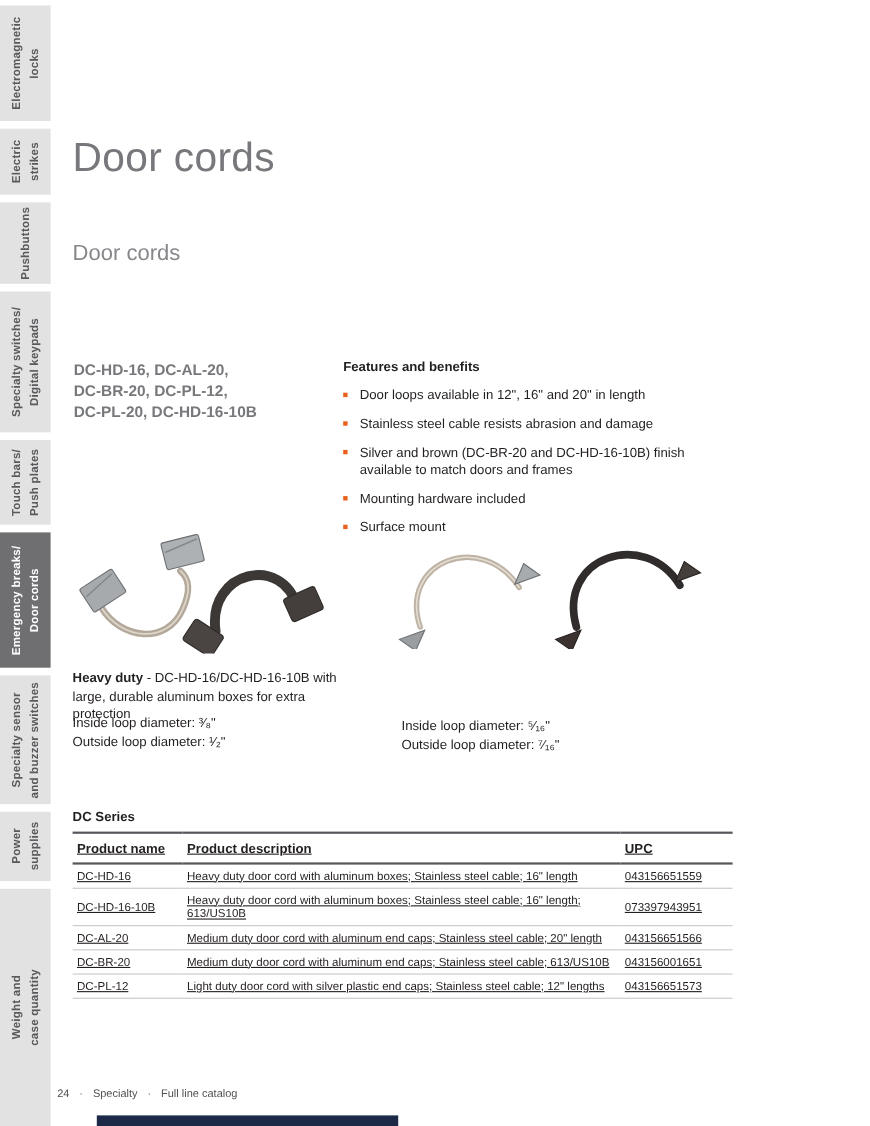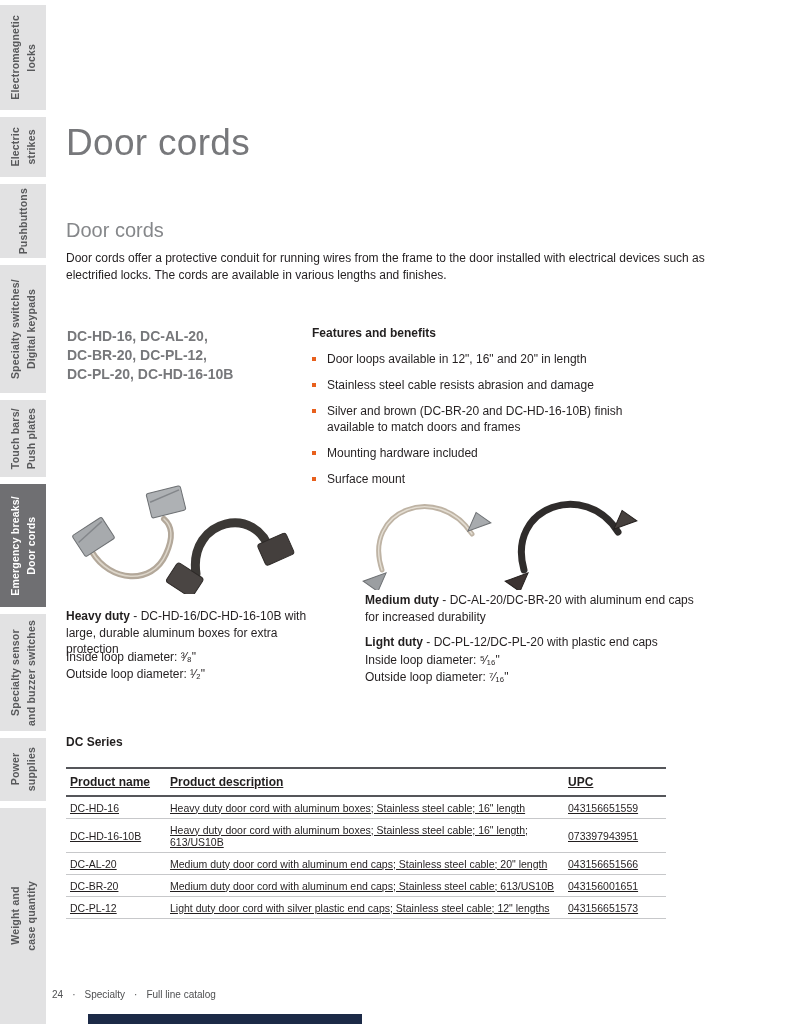--- a/index.html
+++ b/index.html
@@ -36,21 +36,21 @@
 
   .caption-left { position:absolute; left:66px; top:608px; width:243px; font-size:12px; line-height:1.38; }
   .caption-right { position:absolute; left:365px; top:592px; width:332px; font-size:12px; line-height:1.38; }
   .caption b { font-weight:bold; color:#221f1f; }
   .cap-block { margin-bottom:9px; }
   .diam { font-size:12px; line-height:1.38; }
   .diam-left { position:absolute; left:66px; top:649px; }
   .diam-right { position:absolute; left:365px; top:652px; }
 
   .table-wrap { position:absolute; left:66px; top:735px; width:600px; }
-  .table-title { font-size:12px; font-weight:bold; color:#221f1f; margin-bottom:18px; }
+  .table-title { font-size:12px; font-weight:bold; color:#221f1f; margin-bottom:7px; }
   table { border-collapse:collapse; width:600px;text-decoration:underline; }
   thead th { text-align:left; font-size:12px; font-weight:bold; color:#221f1f;
              border-top:2px solid#55565a; border-bottom:2px solid #55565a; padding:6px 0 6px 4px; }
   tbody td { font-size:10.5px; color:#231f20; padding:4.5px 6px 4.5px 4px; border-bottom:1px solid #c7c8ca; }
   col.c-name { width:100px; } col.c-desc { width:398px; } col.c-upc { width:102px; }
 
   .footer { position:absolute; left:52px; top:989px; font-size:10px; color:#4f5052; display:flex; align-items:center; }
   .footer span { margin-right:9px; }
   .bottom-bar { position:absolute; left:88px; top:1014px; width:274px; height:10px; background:#1c2a47; }
 </style>
@@ -92,21 +92,20 @@
   <div class="side-tab" style="height:216px; margin-bottom:0">
       <span class="vlabel">Weight and
 case quantity</span>
     </div>
 </div>
 
 <div class="main">
 
   <h1 class="page-title">Door cords</h1>
   <h2 class="section-heading">Door cords</h2>
-  <p class="intro">Door cords offer a protective conduit for running wires from the frame to the door installed with electrical devices such as electrified locks. The cords are available in various lengths and finishes.</p>
 
   <div class="product-codes">DC-HD-16, DC-AL-20,
 DC-BR-20, DC-PL-12,
 DC-PL-20, DC-HD-16-10B</div>
 
   <div class="features">
     <div class="features-heading">Features and benefits</div>
     <div class="feature-item">
         <span class="feature-bullet"></span>
         <span class="feature-text">Door loops available in 12", 16" and 20" in length</span>
@@ -168,28 +167,20 @@
   </svg>
 
   <div class="caption caption-left">
     <b>Heavy duty</b><span> - DC-HD-16/DC-HD-16-10B with  large, durable aluminum boxes for extra protection</span>
   </div>
   <div class="diam diam-left">
     <div>Inside loop diameter: ³⁄₈"</div>
     <div>Outside loop diameter: ¹⁄₂"</div>
   </div>
 
-  <div class="caption caption-right">
-    <div class="cap-block">
-      <b>Medium duty</b><span> - DC-AL-20/DC-BR-20 with aluminum end caps for increased durability</span>
-    </div>
-    <div class="cap-block">
-      <b>Light duty</b><span> - DC-PL-12/DC-PL-20 with plastic end caps</span>
-    </div>
-  </div>
   <div class="diam diam-right">
     <div>Inside loop diameter: ⁵⁄₁₆"</div>
     <div>Outside loop diameter: ⁷⁄₁₆"</div>
   </div>
 
   <div class="table-wrap">
     <div class="table-title">DC Series</div>
     <table>
       <colgroup>
           <col class="c-name">

